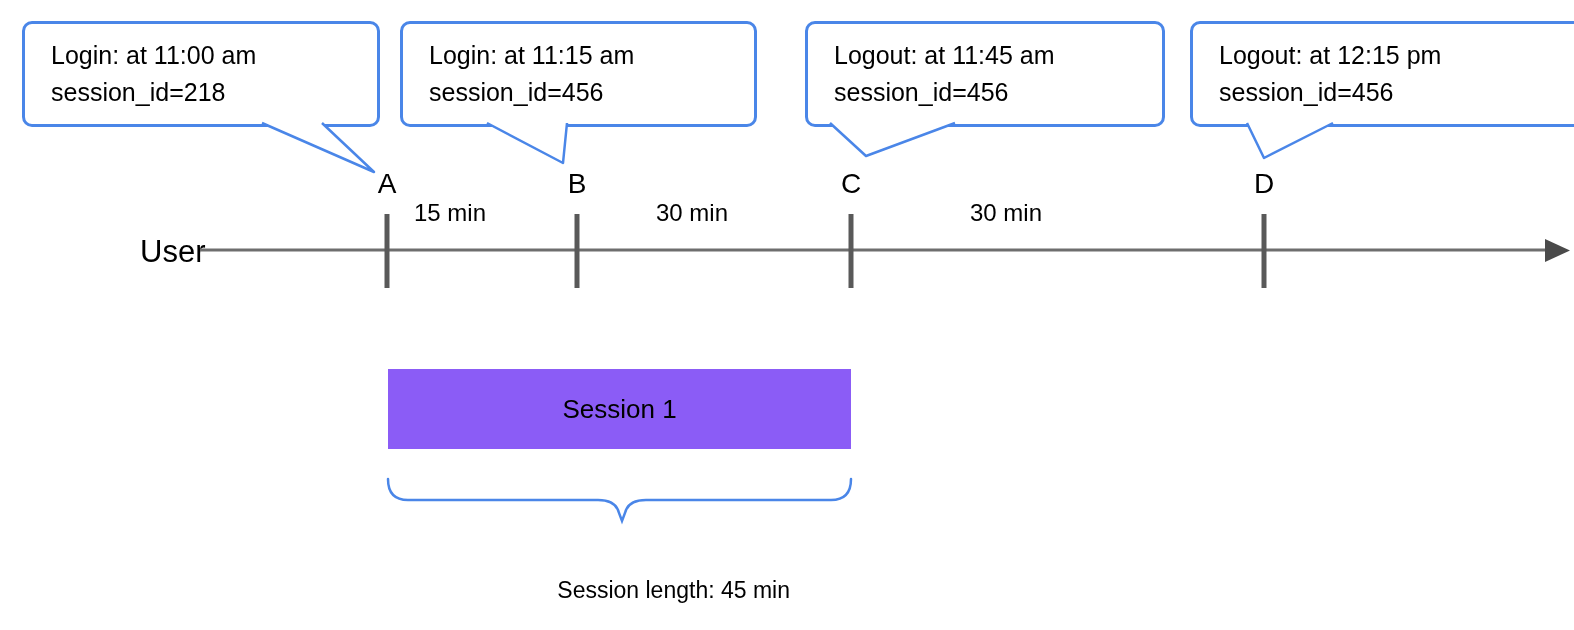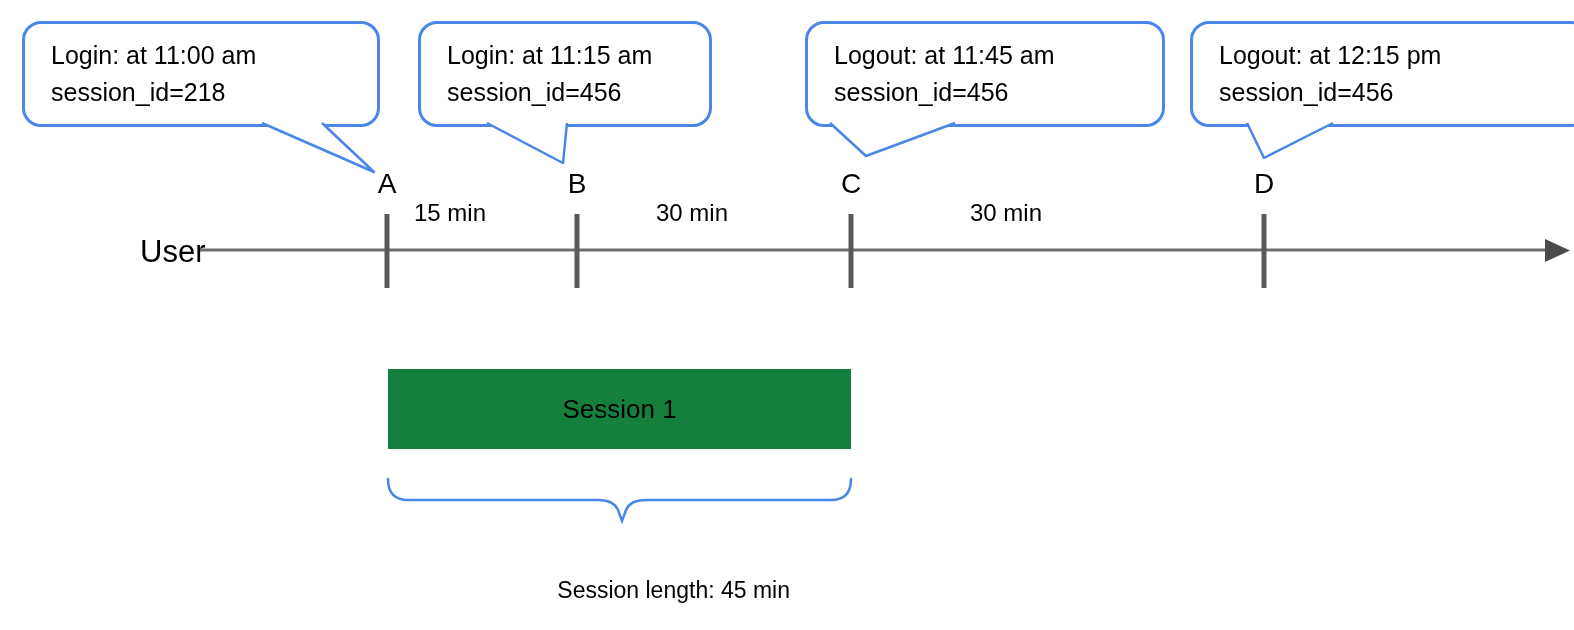--- a/index.html
+++ b/index.html
@@ -13,21 +13,21 @@
     overflow: hidden;
   }
 
   
   .callout {
     position: absolute;
     top: 21px;
     height: 106px;
     background: #ffffff;
     border: 3px solid #4a86e8;
-    border-radius: 19px;
+    border-radius: 10px;
     box-sizing: border-box;
     z-index: 1;
   }
   .callout .bubble-text {
     position: absolute;
     left: 26px;
     top: 13px;
     font-size: 25px;
     line-height: 37px;
     white-space: pre;
@@ -72,21 +72,21 @@
     font-size: 24px;
   }
 
   
   .session-box {
     position: absolute;
     left: 388px;
     top: 369px;
     width: 463px;
     height: 80px;
-    background: #15803d;
+    background: #8b5cf6;
     display: flex;
     align-items: center;
     justify-content: center;
     font-size: 26px;
   }
   .session-length {
     position: absolute;
     left: 450px;
     top: 577px;
     width: 340px;
@@ -96,21 +96,21 @@
 </style>
 </head>
 <body>
 
 <div id="canvas">
 
   <div class="callout" style="left:22px; width:358px;">
     <div class="bubble-text"><span>Login:</span><span> at 11:00 am</span><br><span>session_id=218</span></div>
   </div>
 
-  <div class="callout" style="left:418px; width:294px;">
+  <div class="callout" style="left:400px; width:357px;">
     <div class="bubble-text"><span>Login:</span><span> at 11:15 am</span><br><span>session_id=456</span></div>
   </div>
 
   <div class="callout" style="left:805px; width:360px;padding-left:40px;">
     <div class="bubble-text"><span>Logout:</span><span> at 11:45 am</span><br><span>session_id=456</span></div>
   </div>
 
   <div class="callout" style="left:1190px; width:400px;">
     <div class="bubble-text"><span>Logout:</span><span> at 12:15 pm</span><br><span>session_id=456</span></div>
   </div>

